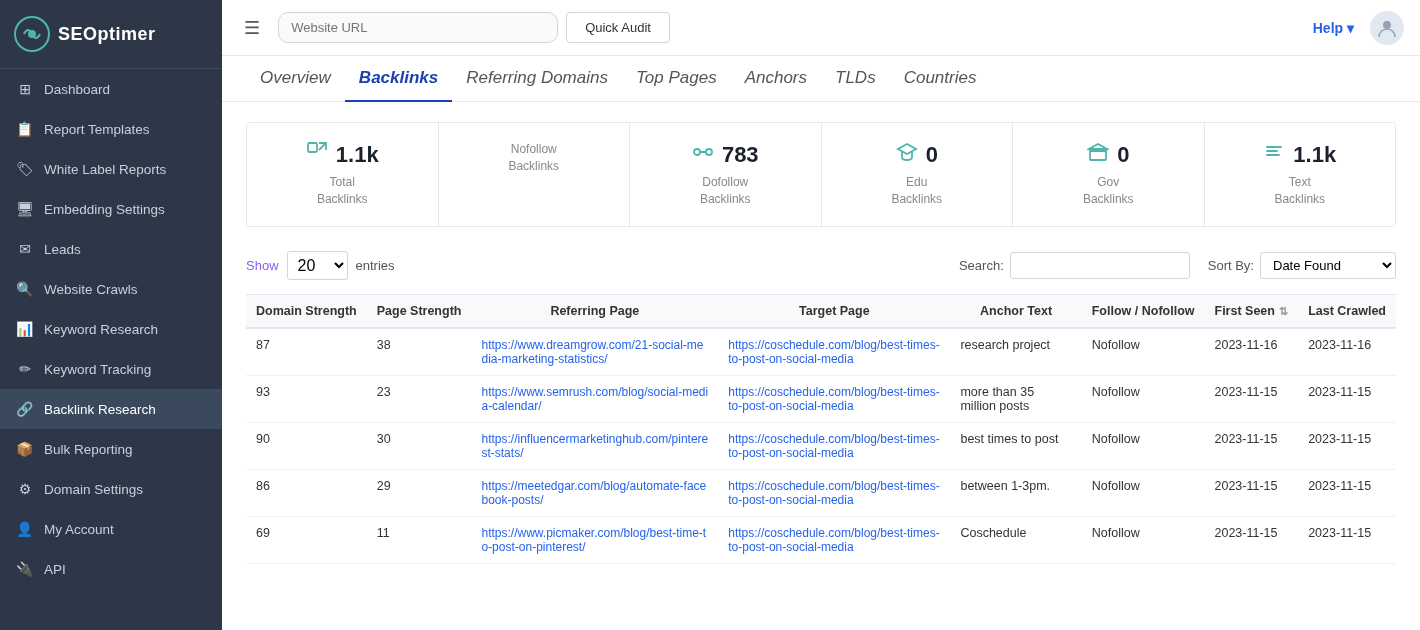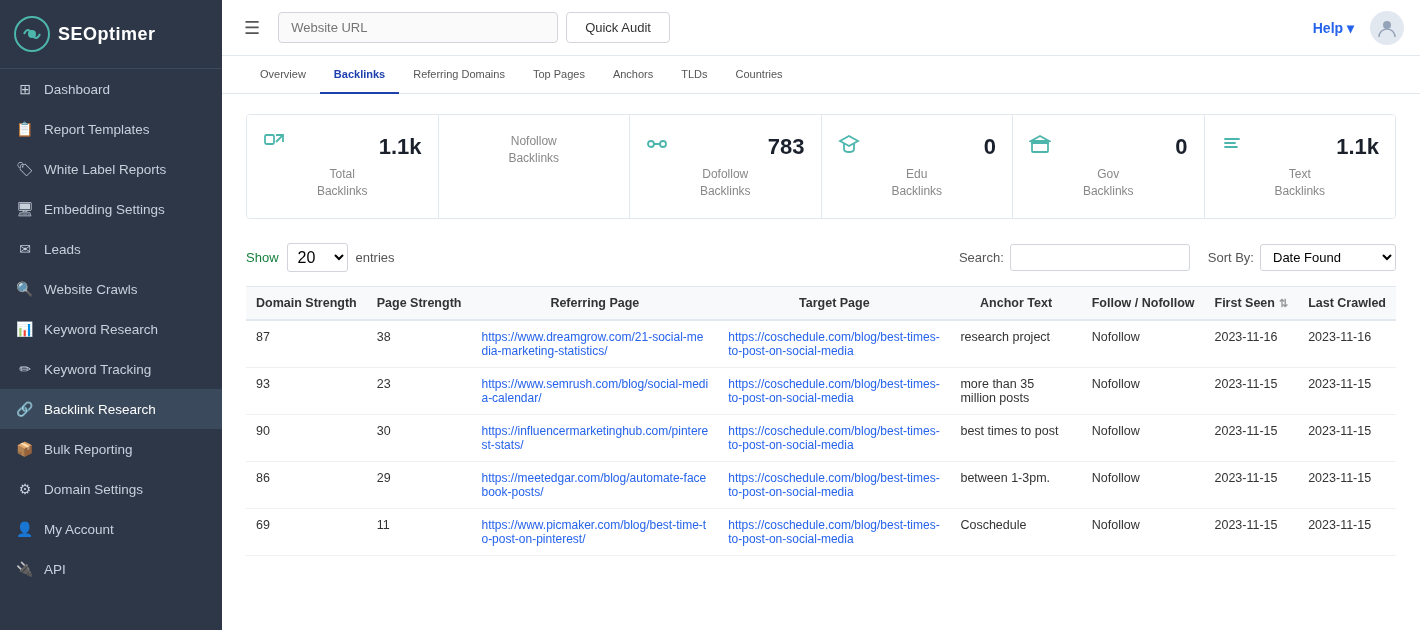--- a/index.html
+++ b/index.html
@@ -84,21 +84,21 @@
       cursor: pointer;
       padding: 6px;
       margin-right: 12px;
       color: #555;
       font-size: 18px;
     }
     .url-input {
       width: 280px;
       padding: 7px 12px;
       border: 1px solid #d1d5db;
-      border-radius: 4px;
+      border-radius: 10px;
       font-size: 13px;
       color: #555;
       background: #fafafa;
       outline: none;
     }
     .quick-audit-btn {
       margin-left: 8px;
       padding: 7px 18px;
       border: 1px solid #d1d5db;
       border-radius: 4px;
@@ -140,23 +140,24 @@
       align-items: center;
       padding: 0 24px;
       border-bottom: 1px solid #e2e8f0;
       background: #fff;
       flex-shrink: 0;
     }
     .tab {
       padding: 12px 14px;
       cursor: pointer;
       color: #555;
-      font-size: 11px;
+      font-size: 17px;
       border-bottom: 2px solid transparent;
       margin-bottom: -1px;
+      font-style: italic;
     }
     .tab.active {
       color: #1e40af;
       border-bottom: 2px solid #1e40af;
       font-weight: 600;
     }
 
     
     .content {
       flex: 1;
@@ -178,21 +179,21 @@
       flex: 1;
       padding: 18px 16px;
       text-align: center;
       border-right: 1px solid #e2e8f0;
       background: #fff;
     }
     .stat-card:last-child { border-right: none; }
     .stat-top {
       display: flex;
       align-items: center;
-      justify-content: space-between;
+      justify-content: center;
       gap: 8px;
       margin-bottom: 6px;
     }
     .stat-icon {
       font-size: 20px;
       color: #4db6ac;
     }
     .stat-value {
       font-size: 22px;
       font-weight: 700;
@@ -204,21 +205,21 @@
       line-height: 1.4;
     }
 
     
     .table-controls {
       display: flex;
       align-items: center;
       margin-bottom: 14px;
       gap: 8px;
     }
-    .show-label { color: #15803d; }
+    .show-label { color: #8b5cf6; }
     .entries-select {
       padding: 4px 6px;
       border: 1px solid #d1d5db;
       border-radius: 3px;
       font-size: 16px;
       background: #fff;
     }
     .entries-label { color: #555; }
     .search-group {
       margin-left: auto;

